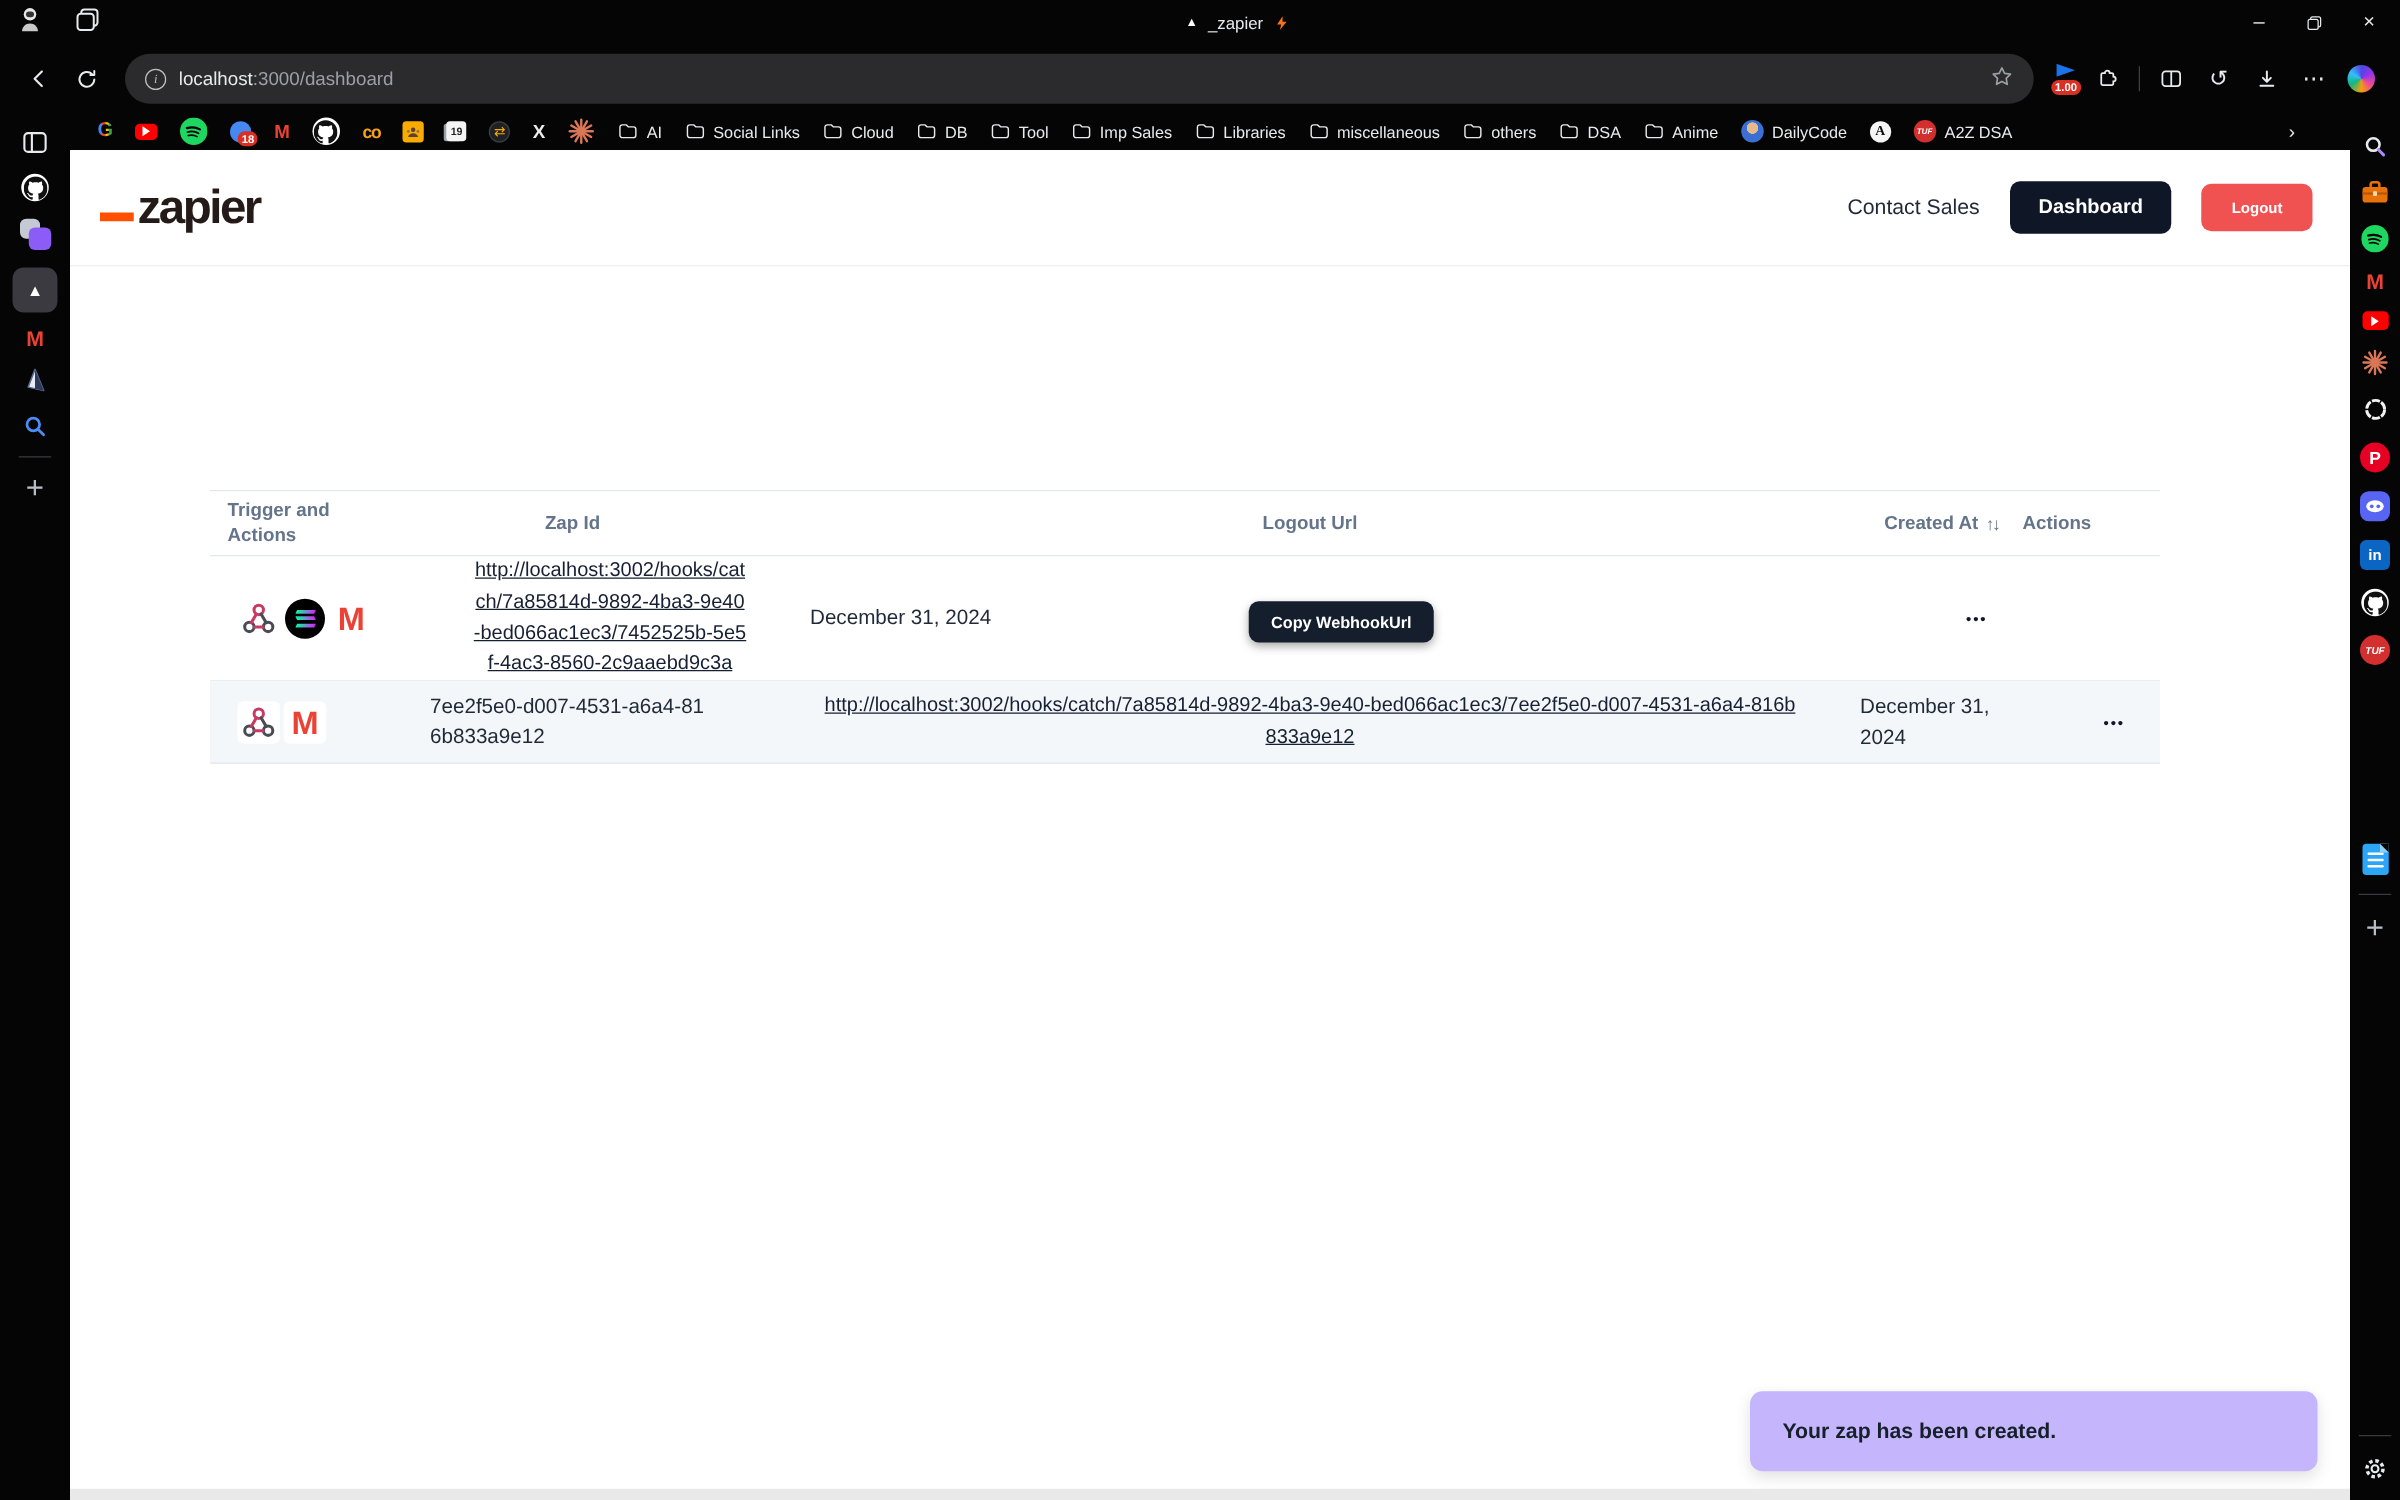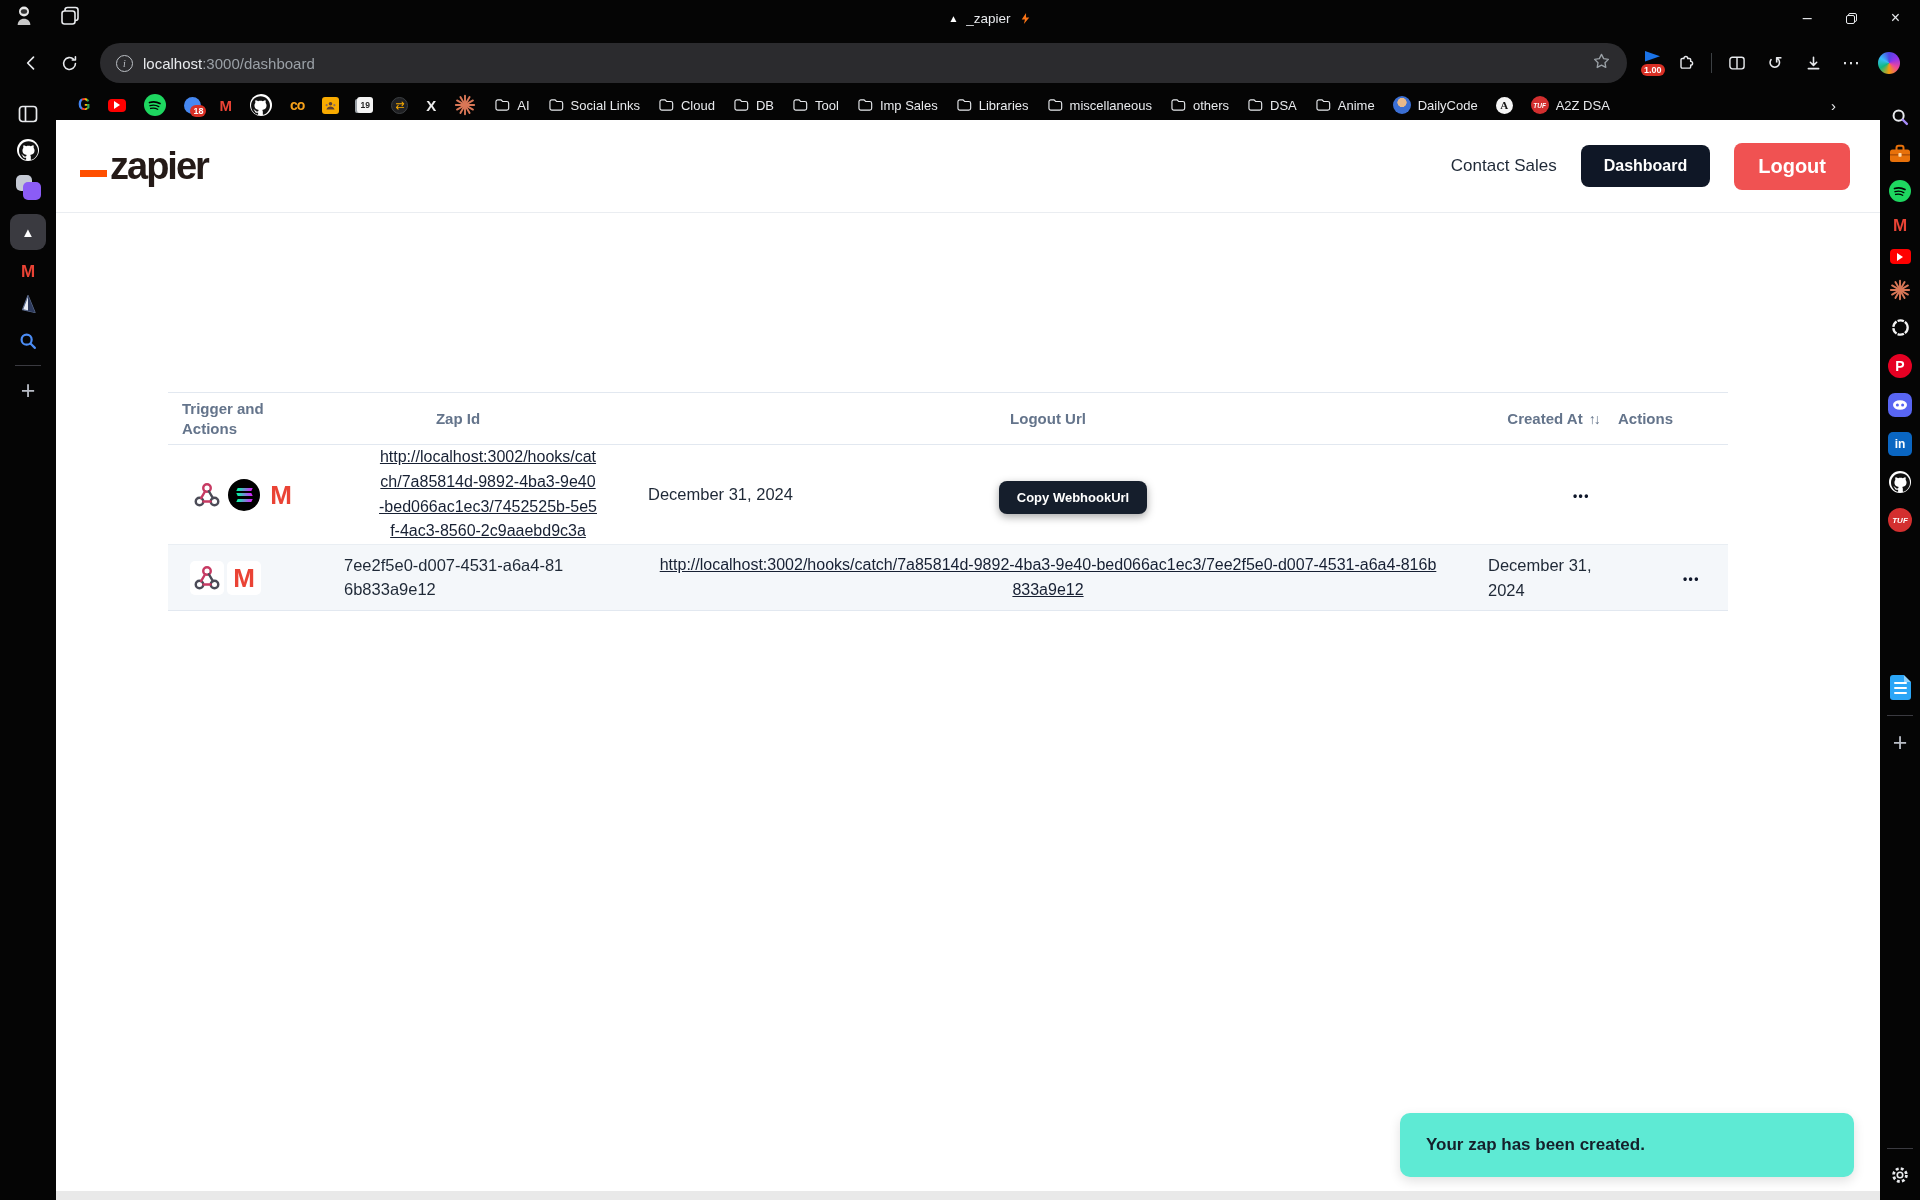--- a/index.html
+++ b/index.html
@@ -107,21 +107,21 @@
   .page { flex:1; background:#fff; position:relative; overflow:hidden; }
   .site-header { height:93px; display:flex; align-items:center; padding:0 30px 0 24px;
     border-bottom:1px solid #EAEDF1; }
   .logo { display:flex; align-items:flex-end; gap:3px; }
   .logo-underscore { width:27px; height:7px; background:#FF4F00; margin-bottom:6px; }
   .logo-text { font-size:38px; font-weight:800; color:#241A17; letter-spacing:-2px; line-height:0.9; }
   .site-nav { margin-left:auto; display:flex; align-items:center; gap:24px; }
   .contact-sales { font-size:17px; color:#1F2937; }
   .btn-dashboard { background:#0F1726; color:#fff; font-size:16px; font-weight:600; padding:12px 23px;
     border-radius:8px; border:none; }
-  .btn-logout { background:#F05252; color:#fff; font-size:20px; font-weight:600; padding:12px 24px;
+  .btn-logout { background:#F05252; color:#fff; font-size:12px; font-weight:600; padding:12px 24px;
     border-radius:8px; border:none; }
 
   .title-row { position:absolute; left:357px; right:364px; top:126px; display:flex;
     justify-content:space-between; align-items:center; }
   .page-title { font-size:30px; font-weight:800; color:#0F172A; }
   .btn-create { background:#6D28D9; color:#fff; font-size:17px; padding:12px 40px; border-radius:6px; border:none; }
 
   .zap-table { position:absolute; left:112px; top:272px; width:1560px; font-size:16px; color:#1F2937; }
   .t-head, .t-row { display:grid; grid-template-columns:150px 280px 840px 180px 110px; align-items:center; }
   .t-head { min-height:50px; border-top:1px solid #E2E8F0; border-bottom:1px solid #E2E8F0;
@@ -140,21 +140,21 @@
   .cell-url { padding-left:60px; text-align:center; }
   .url { display:inline-block; max-width:790px; word-break:break-all; line-height:1.55; color:#172033;
     text-decoration:underline; cursor:pointer; }
   .created { padding-left:50px; line-height:1.5; font-size:16.5px; }
   .dots-cell { text-align:right; padding-right:28px; }
   .dots { font-size:12px; letter-spacing:1.5px; font-weight:700; color:#0F172A; cursor:pointer; }
 
   .tooltip { position:absolute; left:943px; top:361px; width:148px; height:33px; background:#151E2C; color:#fff;
     font-size:13px; font-weight:700; border-radius:8px; display:grid; place-items:center; z-index:6;
     box-shadow:0 3px 8px rgba(0,0,0,.35); }
-  .toast { position:absolute; left:1344px; top:993px; width:454px; height:64px; background:#5eead4;
+  .toast { position:absolute; left:1344px; top:993px; width:454px; height:64px; background:#c4b5fd;
     border-radius:10px; display:flex; align-items:center; padding-left:26px; font-size:17px; font-weight:700;
     color:#15202B; box-shadow:0 4px 12px rgba(0,0,0,.12); z-index:6; }
   .bottom-strip { position:absolute; left:0; right:0; bottom:0; height:9px; background:#E9E9E9; }
 </style>
 </head>
 <body>
 
 <div class="titlebar">
   <div class="tb-left">
     <span>

